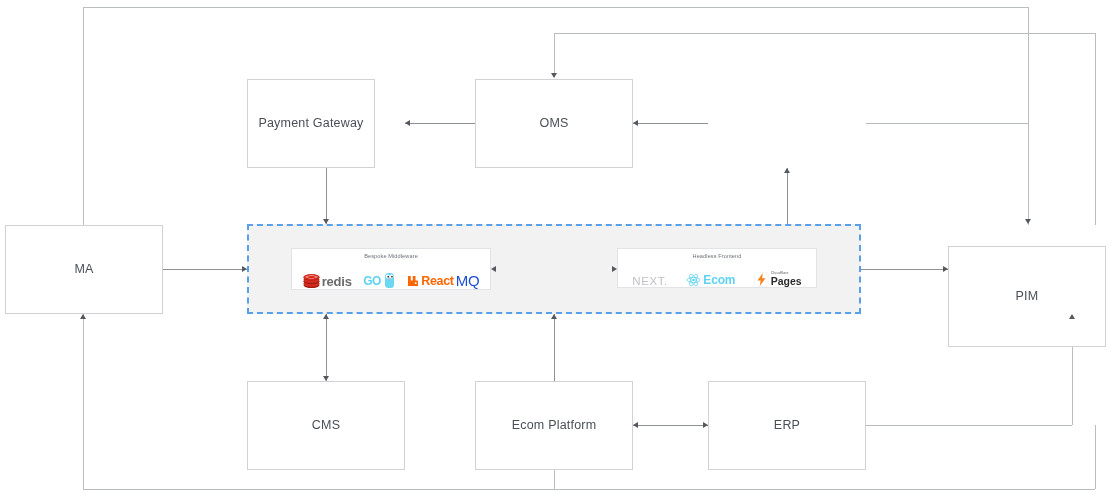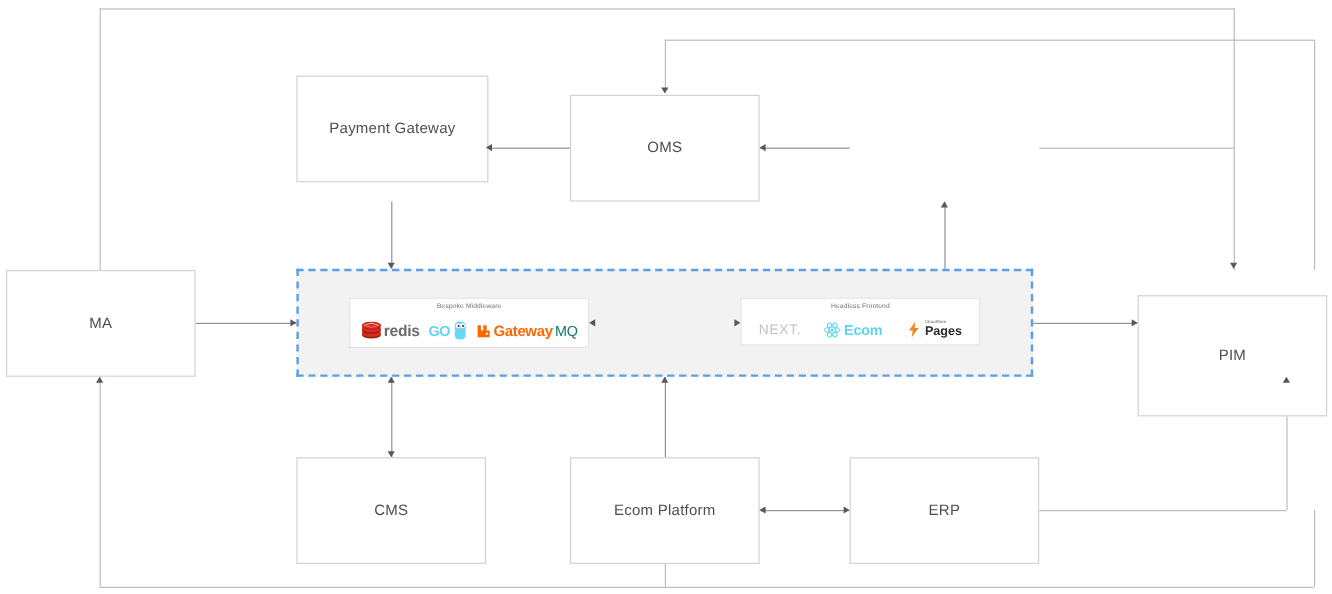--- a/index.html
+++ b/index.html
@@ -61,36 +61,36 @@
     color: #6d7279;
     letter-spacing: 0.1px;
     white-space: nowrap;
   }
   .logo-row {
     position: absolute;
     left: 0; right: 0;
     top: 13px;
     bottom: 0;
     display: flex;
-    align-items: center;
+    align-items: flex-end;
     justify-content: space-around;
     padding: 0 5px;
     box-sizing: border-box;
   }
   .logo-item {
     display: flex;
     align-items: center;
     gap: 2px;
     white-space: nowrap;
   }
   
   .t-redis  { font-size: 13px; font-weight: 700; color: #6b6b6b; letter-spacing:-0.2px;}
   .t-go     { font-size: 12px; font-weight: 700; color: #5fd3f3; letter-spacing:-0.5px;}
   .t-rabbit { font-size: 12.5px; font-weight: 700; color: #ff6600; letter-spacing:-0.3px;}
-  .t-mq     { font-size: 12px; font-weight: 400; color: #0f766e; letter-spacing:-0.3px;}
+  .t-mq     { font-size: 15px; font-weight: 400; color: #1d4ed8; letter-spacing:-0.3px;}
   .t-next   { font-size: 11.5px; font-weight: 400; color: #bfc1c4; letter-spacing: 0.6px;}
   .t-react  { font-size: 12px; font-weight: 700; color: #5ed3f3; letter-spacing:-0.2px;}
   .t-cf-sub { font-size: 3.6px; font-weight: 700; color: #8a8d91; display:block; line-height:1;}
   .t-cf-main{ font-size: 10.5px; font-weight: 700; color: #2b2b2b; display:block; line-height:1.05;}
   .cf-stack { display: flex; flex-direction: column; justify-content: center; }
 
   
   .ln {
     position: absolute;
     background: #8e9196;
@@ -217,21 +217,21 @@
           <circle cx="17.9" cy="9.4" r="1.7" fill="#2b2b2b"></circle>
           <ellipse cx="13.3" cy="14.2" rx="2.3" ry="1.5" fill="#f5a3b5"></ellipse>
         </svg>
       </div>
 
       <div class="logo-item">
         <svg width="12" height="12" viewBox="0 0 24 24">
           <path d="M2 2 h5.5 v9 h4 V2 H17 v9 h3.6 a1.4 1.4 0 0 1 1.4 1.4 V22 H2 Z" fill="#ff6600"></path>
           <rect x="15.6" y="14.4" width="3.6" height="3.6" rx="0.8" fill="#ffffff"></rect>
         </svg>
-        <span class="t-rabbit">Gateway</span>
+        <span class="t-rabbit">React</span>
           <span class="t-mq">MQ</span>
       </div>
     </div>
   </div>
 
   <div class="logo-panel" style="left:617px; top:248px; width:200px; height:40px;">
     <div class="logo-panel-title">Headless Frontend</div>
     <div class="logo-row">
 
       <div class="logo-item">
@@ -256,21 +256,21 @@
           <path d="M17.5 2 L7 17 h6.2 L11.5 28 L23 12.5 h-6.6 Z" fill="#f6821f"></path>
         </svg>
         <span class="cf-stack">
           <span class="t-cf-sub">Cloudflare</span>
           <span class="t-cf-main">Pages</span>
         </span>
       </div>
     </div>
   </div>
 
-  <div class="node" style="left:247px; top:63px; width:160px; height:89px;">
+  <div class="node" style="left:247px; top:79px; width:128px; height:89px;">
     <span class="node-label">Payment Gateway</span>
   </div>
 
   <div class="node" style="left:475px; top:79px; width:158px; height:89px;">
     <span class="node-label">OMS</span>
   </div>
 
 
   <div class="node" style="left:5px; top:225px; width:158px; height:89px;">
     <span class="node-label">MA</span>

